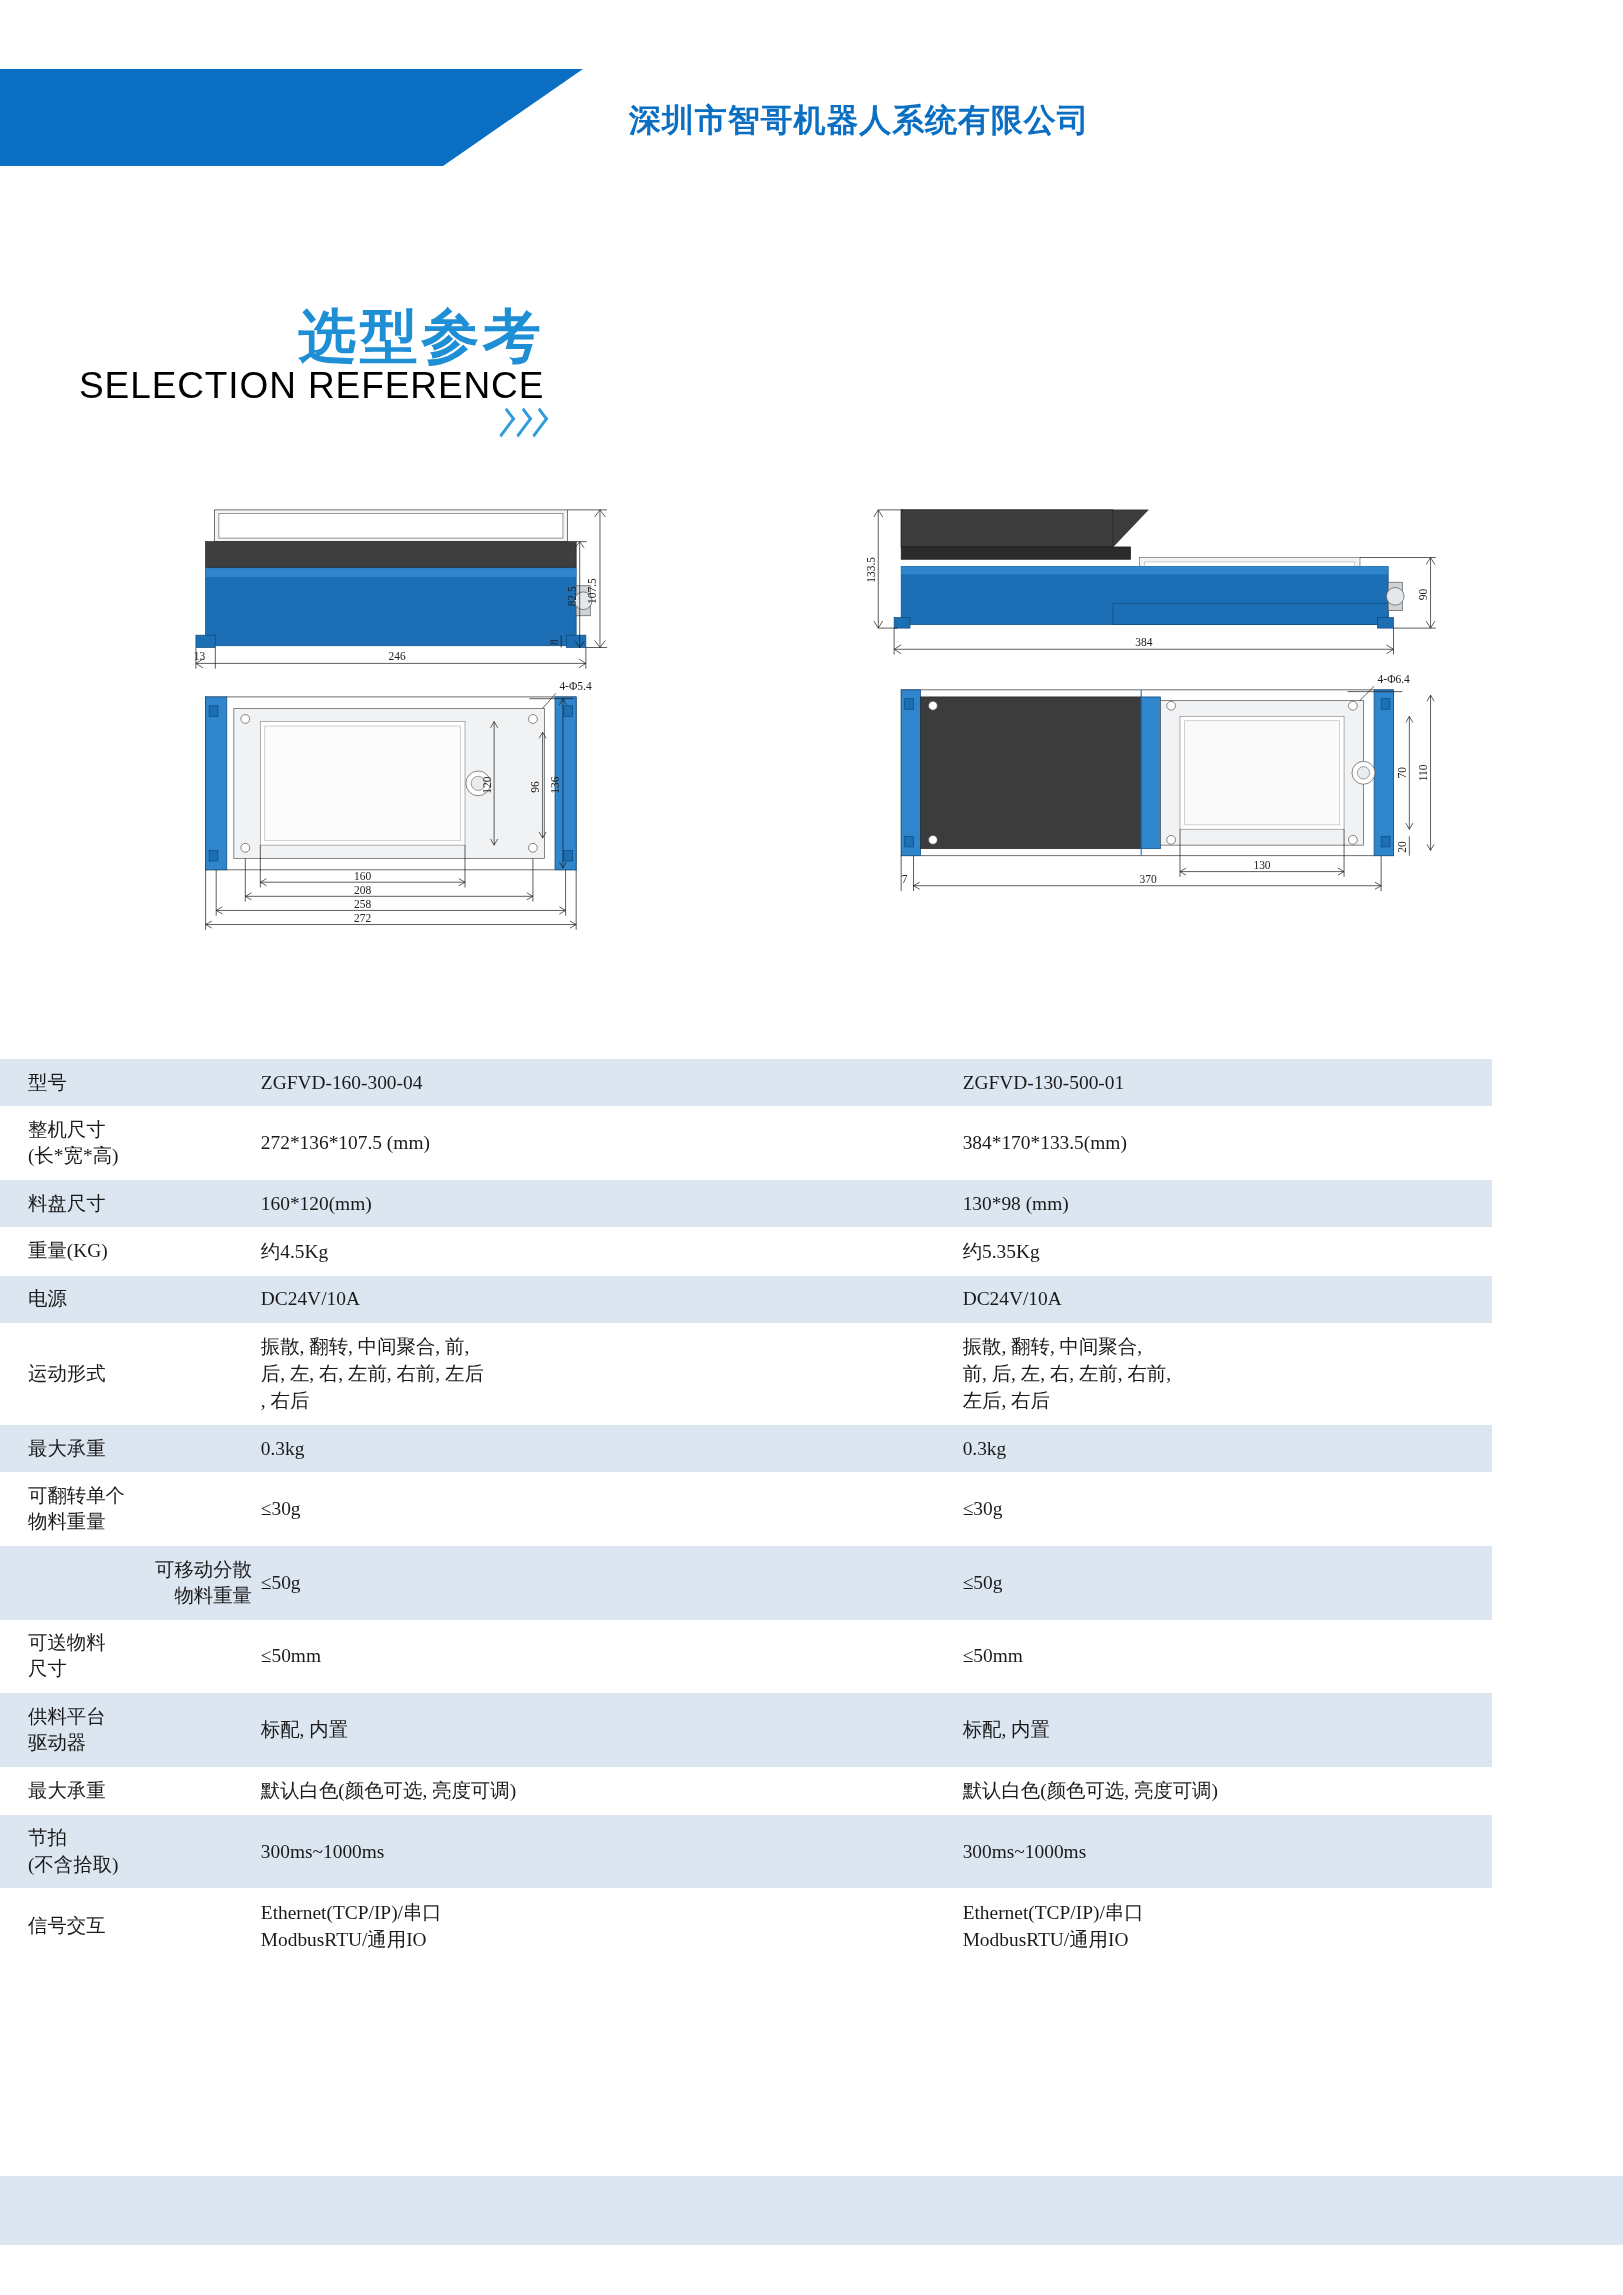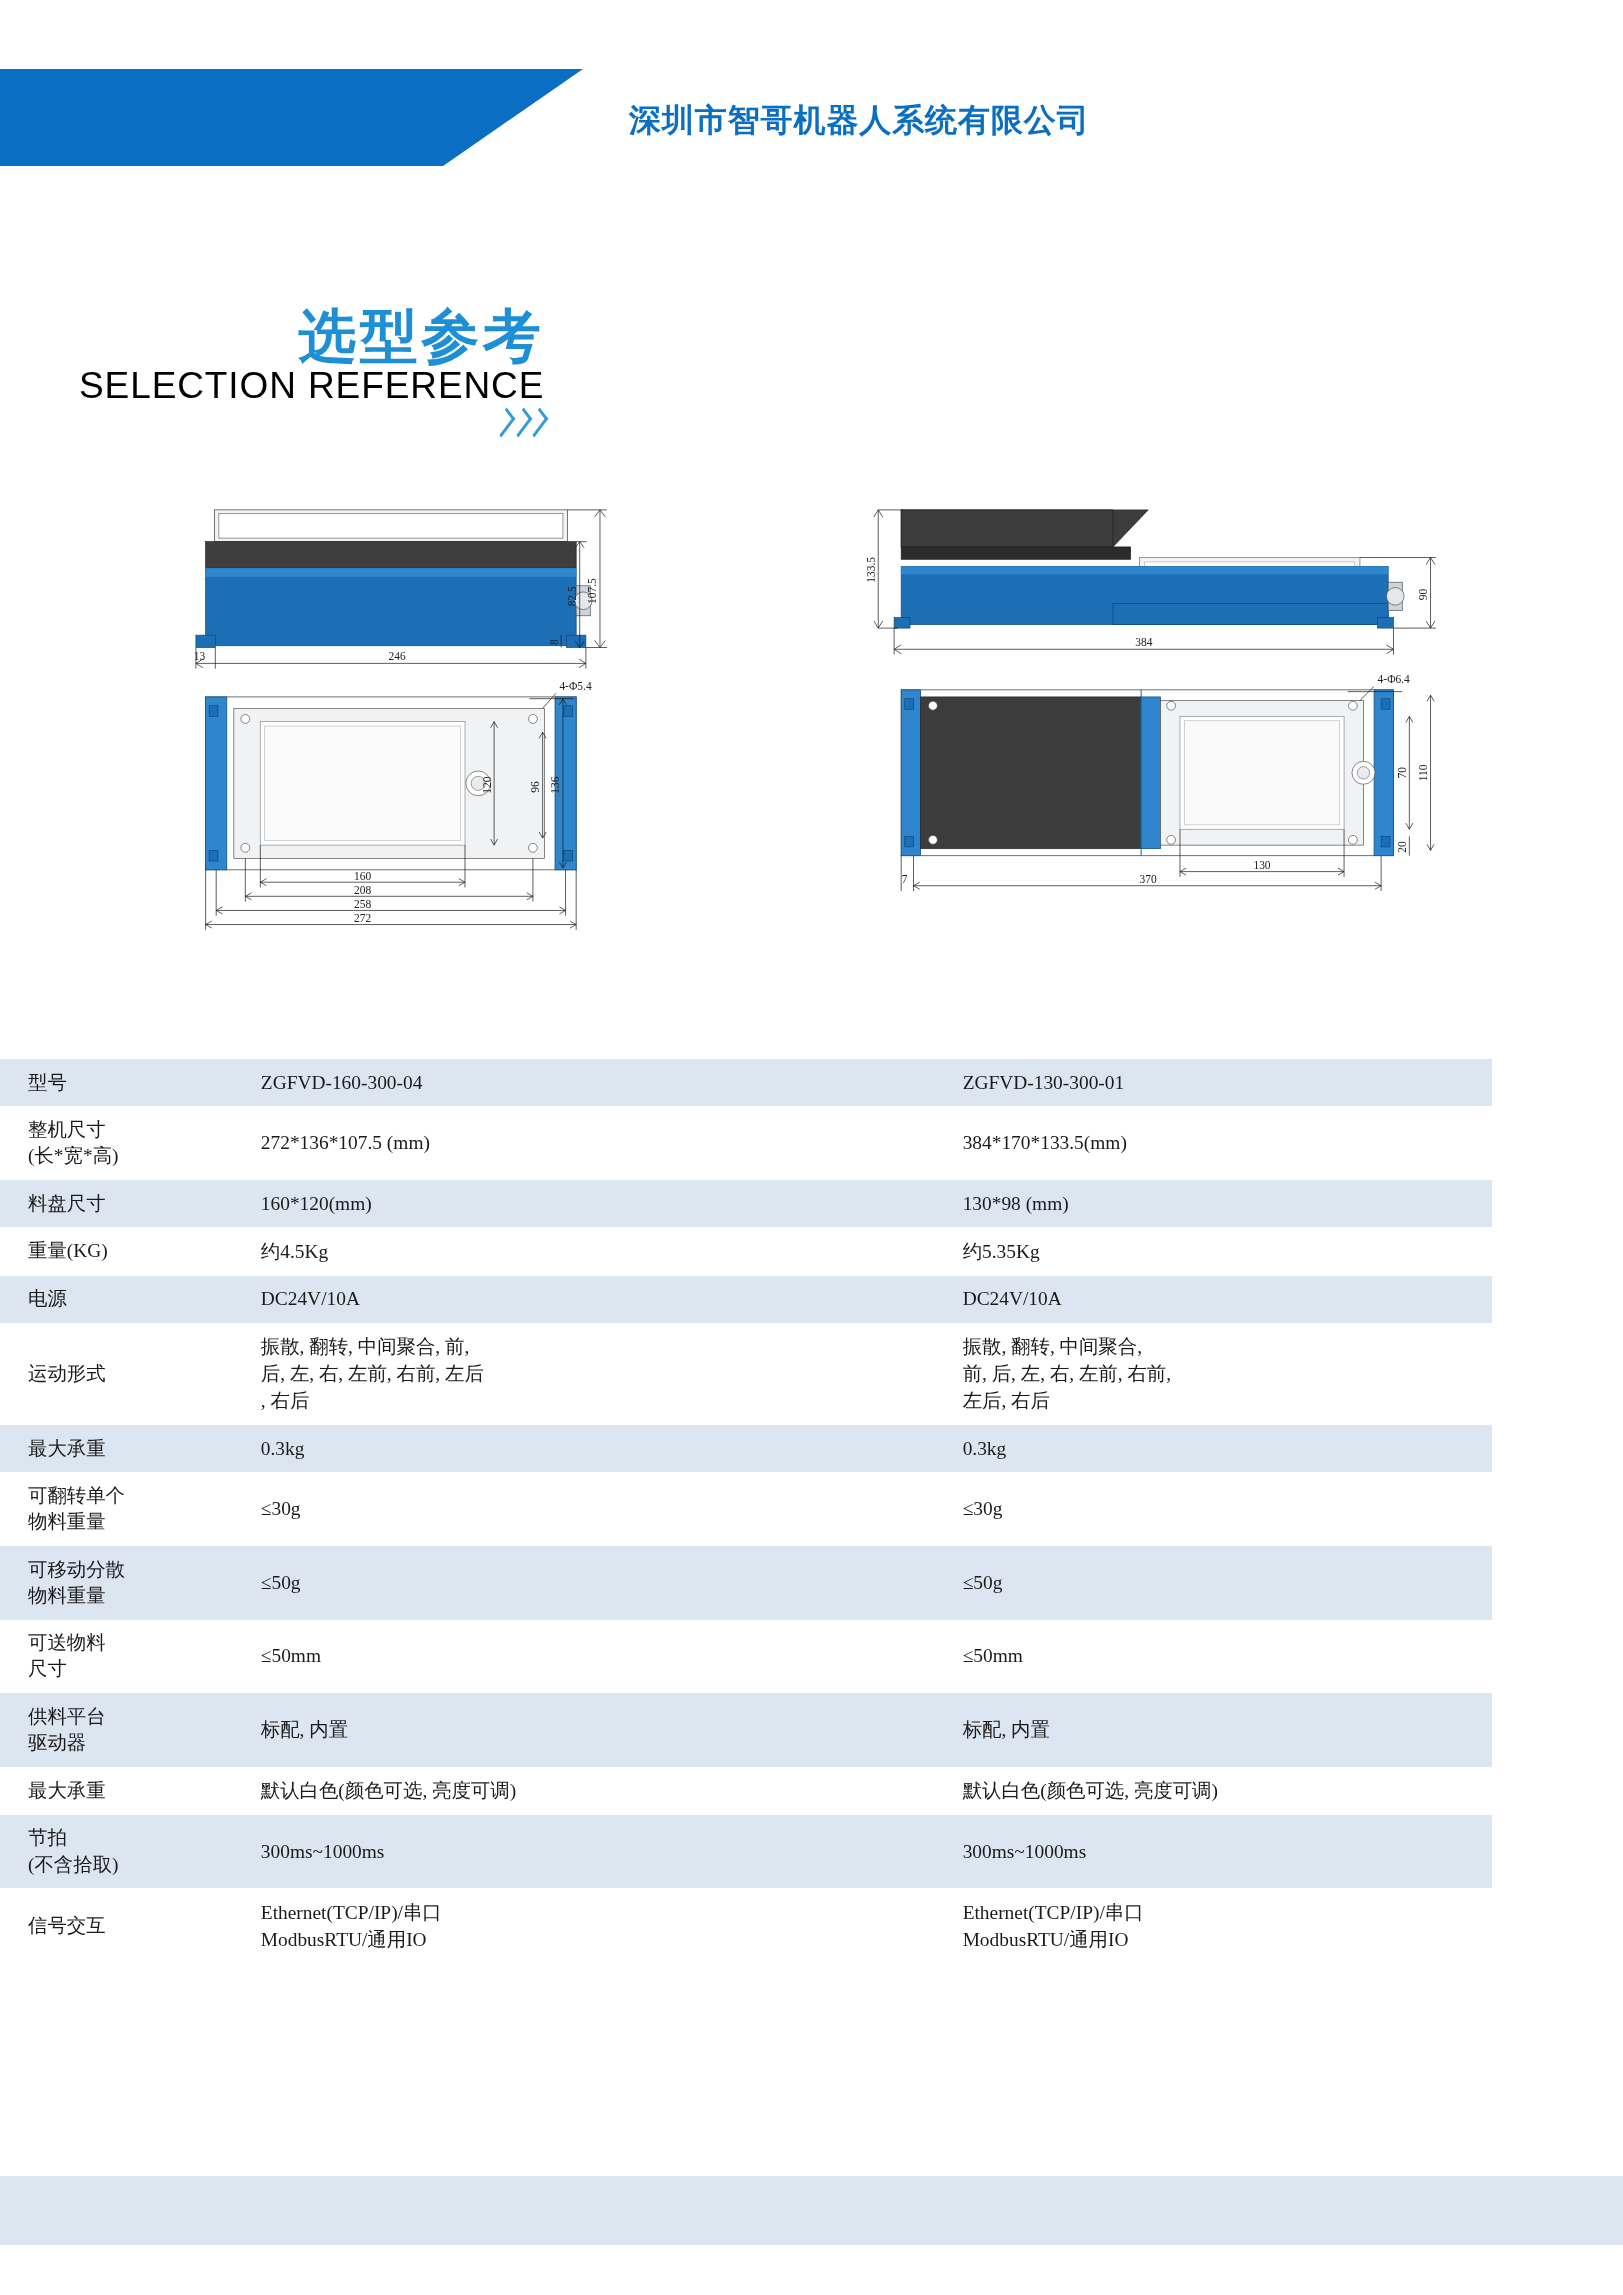--- a/index.html
+++ b/index.html
@@ -392,21 +392,21 @@
       </g>
     </svg>
   </div>
 </div>
 
 <table class="spec-table">
   <tbody>
       <tr class="alt">
         <td class="col-label">型号</td>
         <td class="col-a">ZGFVD-160-300-04</td>
-        <td class="col-b">ZGFVD-130-300-01</td>
+        <td class="col-b">ZGFVD-130-500-01</td>
       </tr>
       <tr class="plain">
         <td class="col-label" style="white-space: pre-line;">整机尺寸
 (长*宽*高)</td>
         <td class="col-a">272*136*107.5 (mm)</td>
         <td class="col-b">384*170*133.5(mm)</td>
       </tr>
       <tr class="alt">
         <td class="col-label">料盘尺寸</td>
         <td class="col-a">160*120(mm)</td>
@@ -436,21 +436,21 @@
         <td class="col-a">0.3kg</td>
         <td class="col-b">0.3kg</td>
       </tr>
       <tr class="plain">
         <td class="col-label" style="white-space: pre-line;">可翻转单个
 物料重量</td>
         <td class="col-a">≤30g</td>
         <td class="col-b">≤30g</td>
       </tr>
       <tr class="alt">
-        <td class="col-label" style="white-space: pre-line;">可移动分散
+        <td class="col-label" style="white-space: pre-line; text-align: right;">可移动分散
 物料重量</td>
         <td class="col-a">≤50g</td>
         <td class="col-b">≤50g</td>
       </tr>
       <tr class="plain">
         <td class="col-label" style="white-space: pre-line;">可送物料
 尺寸</td>
         <td class="col-a">≤50mm</td>
         <td class="col-b">≤50mm</td>
       </tr>

